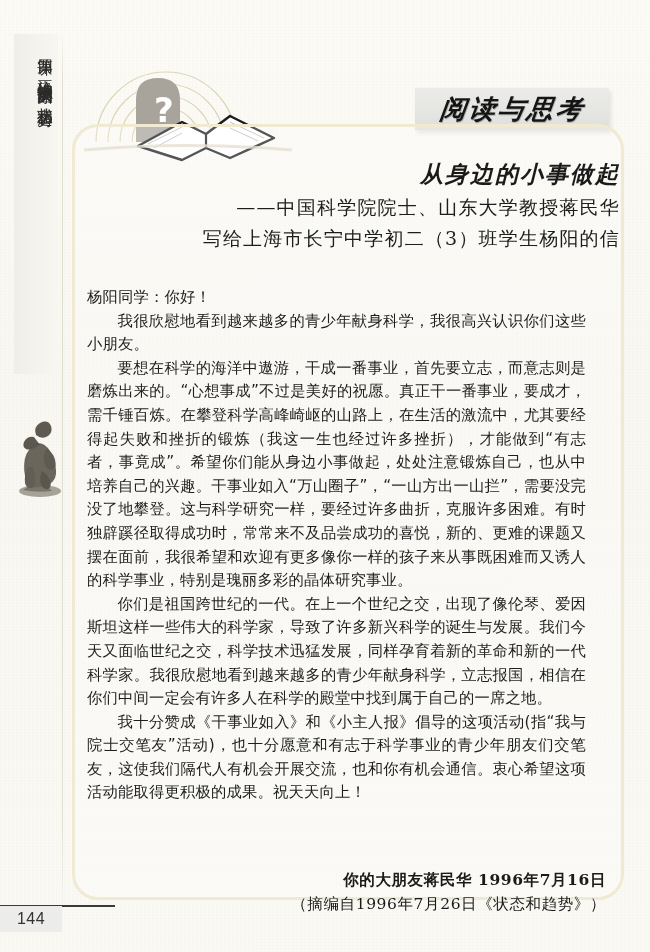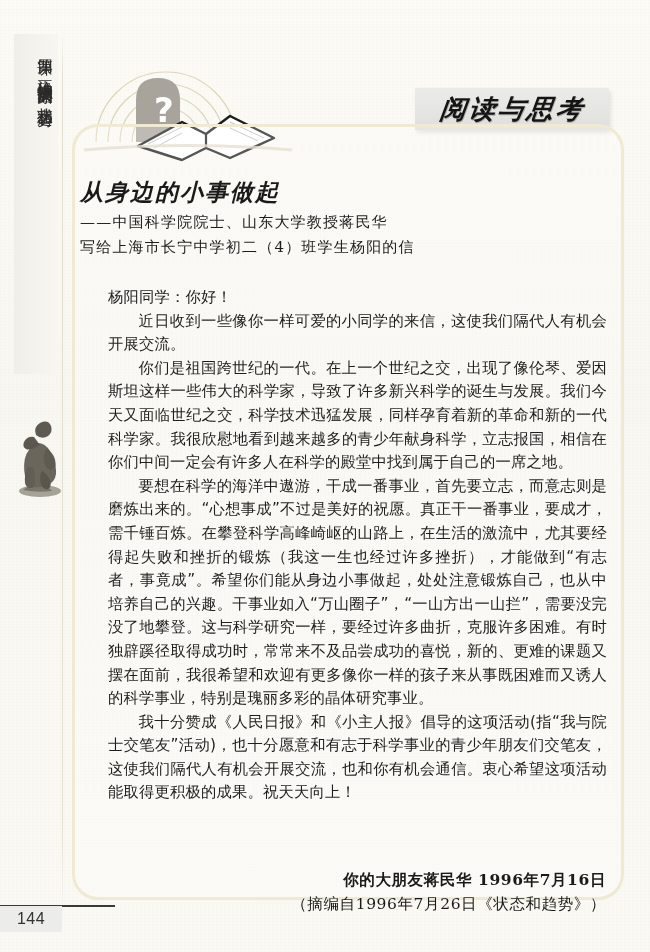--- a/index.html
+++ b/index.html
@@ -151,46 +151,45 @@
     background: rgba(255,255,255,.25);
     box-sizing: border-box;
   }
 
   
   #title-block {
     position: absolute;
     left: 80px;
     top: 160px;
     width: 540px;
-    text-align: left;
-    margin-top: 18px;
+    text-align: right;
   }
   #article-title {
     font-size: 23px;
     font-weight: 700;
     font-style: italic;
     color: #1a1a1a;
     letter-spacing: 2px;
     font-family: "DejaVu Serif", "Liberation Serif", serif;
     line-height: 1.25;
   }
   .subtitle {
-    font-size: 15px;
+    font-size: 19px;
     color: #1d1d1d;
     letter-spacing: 1.2px;
     font-family: "DejaVu Serif", "Liberation Serif", serif;
     line-height: 1.55;
     margin-top: 4px;
   }
   #subtitle-2 { margin-top: 2px; }
 
   
   #body-text {
     position: absolute;
-    left: 108px;
+    left: 87px;
     top: 286px;
     width: 499px;
   }
   .para {
     font-size: 15.3px;
     line-height: 23.6px;
     color: #1e1e1e;
     text-align: justify;
     text-justify: inter-character;
     letter-spacing: .2px;
@@ -276,29 +275,29 @@
 
   <div id="banner">
     <span id="banner-title">阅读与思考</span>
   </div>
 
   <div id="content-box"></div>
 
   <div id="title-block">
     <div id="article-title">从身边的小事做起</div>
     <div class="subtitle" id="subtitle-1">——中国科学院院士、山东大学教授蒋民华</div>
-    <div class="subtitle" id="subtitle-2">写给上海市长宁中学初二（4）班学生杨阳的信</div>
+    <div class="subtitle" id="subtitle-2">写给上海市长宁中学初二（3）班学生杨阳的信</div>
   </div>
 
   <div id="body-text">
     <p class="para">杨阳同学：你好！</p>
-    <p class="para indent">近日收到一些像你一样可爱的小同学的来信，这使我们隔代人有机会开展交流。</p>
+    <p class="para indent">我很欣慰地看到越来越多的青少年献身科学，我很高兴认识你们这些小朋友。</p>
+    <p class="para indent">要想在科学的海洋中遨游，干成一番事业，首先要立志，而意志则是磨炼出来的。“心想事成”不过是美好的祝愿。真正干一番事业，要成才，需千锤百炼。在攀登科学高峰崎岖的山路上，在生活的激流中，尤其要经得起失败和挫折的锻炼（我这一生也经过许多挫折），才能做到“有志者，事竟成”。希望你们能从身边小事做起，处处注意锻炼自己，也从中培养自己的兴趣。干事业如入“万山圈子”，“一山方出一山拦”，需要没完没了地攀登。这与科学研究一样，要经过许多曲折，克服许多困难。有时独辟蹊径取得成功时，常常来不及品尝成功的喜悦，新的、更难的课题又摆在面前，我很希望和欢迎有更多像你一样的孩子来从事既困难而又诱人的科学事业，特别是瑰丽多彩的晶体研究事业。</p>
     <p class="para indent">你们是祖国跨世纪的一代。在上一个世纪之交，出现了像伦琴、爱因斯坦这样一些伟大的科学家，导致了许多新兴科学的诞生与发展。我们今天又面临世纪之交，科学技术迅猛发展，同样孕育着新的革命和新的一代科学家。我很欣慰地看到越来越多的青少年献身科学，立志报国，相信在你们中间一定会有许多人在科学的殿堂中找到属于自己的一席之地。</p>
-    <p class="para indent">要想在科学的海洋中遨游，干成一番事业，首先要立志，而意志则是磨炼出来的。“心想事成”不过是美好的祝愿。真正干一番事业，要成才，需千锤百炼。在攀登科学高峰崎岖的山路上，在生活的激流中，尤其要经得起失败和挫折的锻炼（我这一生也经过许多挫折），才能做到“有志者，事竟成”。希望你们能从身边小事做起，处处注意锻炼自己，也从中培养自己的兴趣。干事业如入“万山圈子”，“一山方出一山拦”，需要没完没了地攀登。这与科学研究一样，要经过许多曲折，克服许多困难。有时独辟蹊径取得成功时，常常来不及品尝成功的喜悦，新的、更难的课题又摆在面前，我很希望和欢迎有更多像你一样的孩子来从事既困难而又诱人的科学事业，特别是瑰丽多彩的晶体研究事业。</p>
-    <p class="para indent">我十分赞成《人民日报》和《小主人报》倡导的这项活动(指“我与院士交笔友”活动)，也十分愿意和有志于科学事业的青少年朋友们交笔友，这使我们隔代人有机会开展交流，也和你有机会通信。衷心希望这项活动能取得更积极的成果。祝天天向上！</p>
+    <p class="para indent">我十分赞成《干事业如入》和《小主人报》倡导的这项活动(指“我与院士交笔友”活动)，也十分愿意和有志于科学事业的青少年朋友们交笔友，这使我们隔代人有机会开展交流，也和你有机会通信。衷心希望这项活动能取得更积极的成果。祝天天向上！</p>
   </div>
 
   <div id="signature-block">
     <div class="sig-line">你的大朋友蒋民华  1996年7月16日</div>
     <div class="sig-line" id="sig-source">（摘编自1996年7月26日《状态和趋势》）</div>
   </div>
 
 </div>
 
 </body></html>

